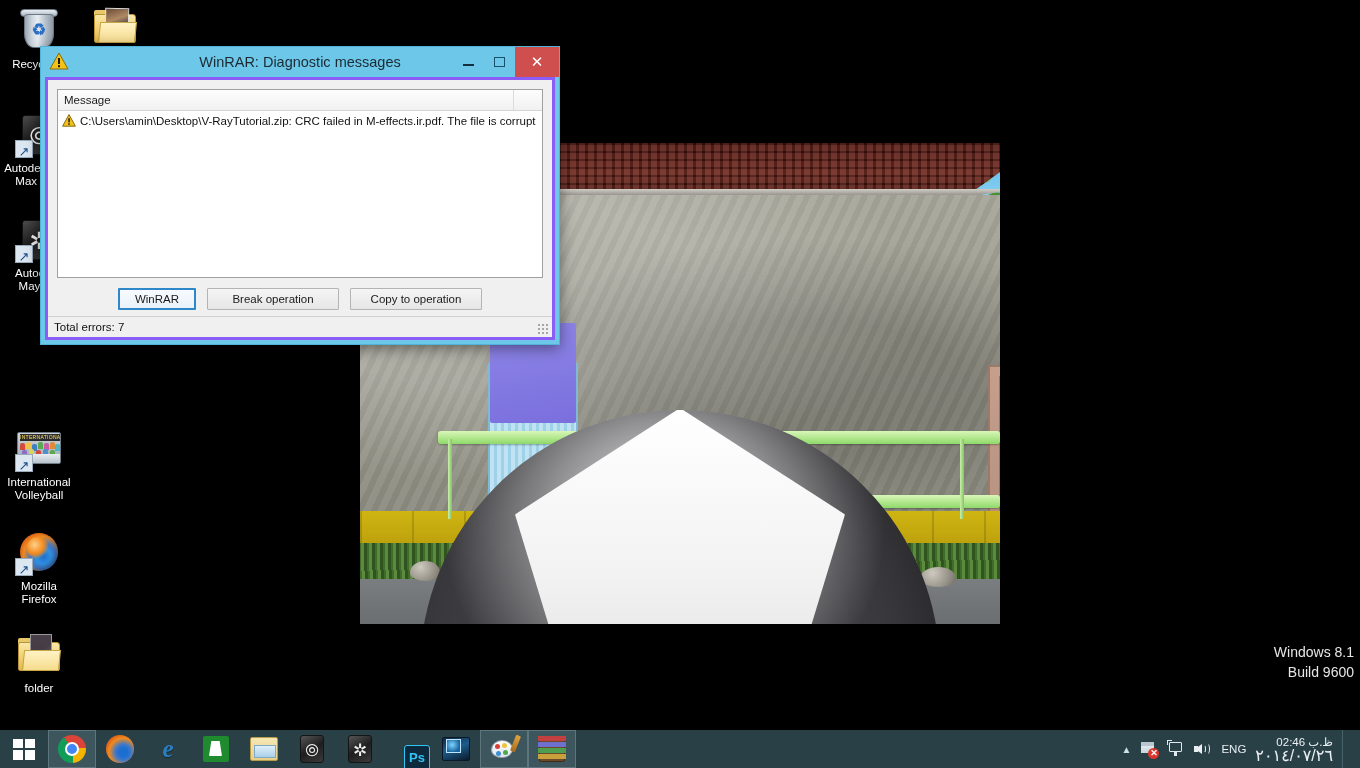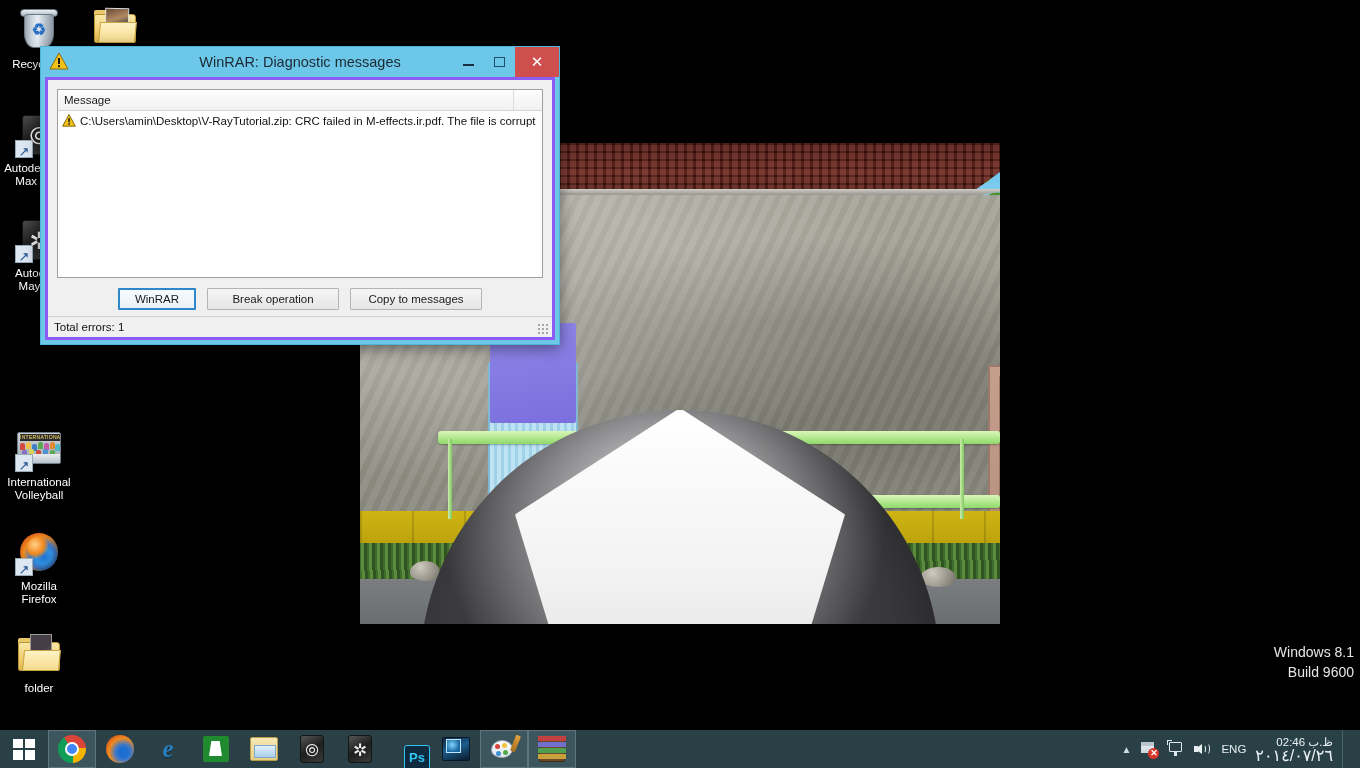--- a/index.html
+++ b/index.html
@@ -595,25 +595,25 @@
                 </svg>
               </span>
               <span>C:\Users\amin\Desktop\V-RayTutorial.zip: CRC failed in M-effects.ir.pdf. The file is corrupt</span>
             </div>
           </div>
         </div>
 
         <div id="btn-row">
           <button class="dlg-btn focused">WinRAR</button>
           <button class="dlg-btn wide">Break operation</button>
-          <button class="dlg-btn wide">Copy to messages</button>
+          <button class="dlg-btn wide">Copy to operation</button>
         </div>
 
         <div id="status-bar">
-          <span>Total errors: 1</span>
+          <span>Total errors: 7</span>
           <span id="grip"></span>
         </div>
       </div>
     </div>
   </div>
 
   <div id="taskbar">
 
     <div id="start-button">
       <div class="win-logo">

